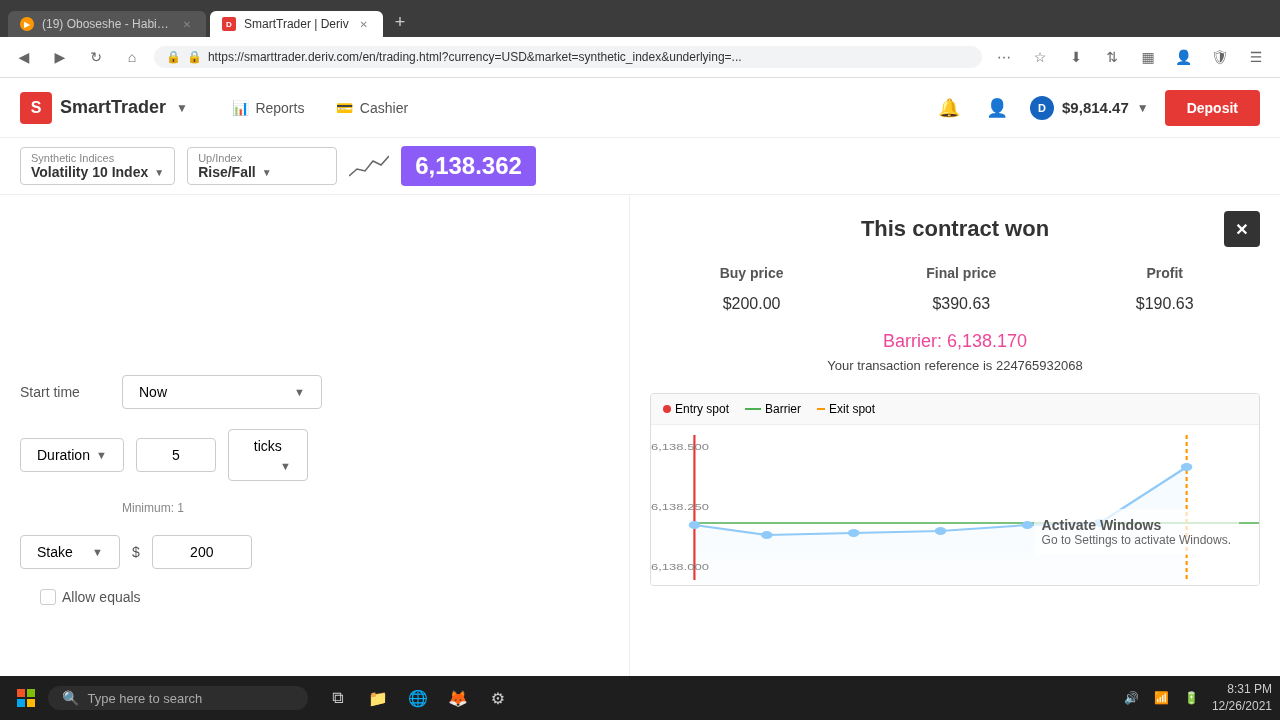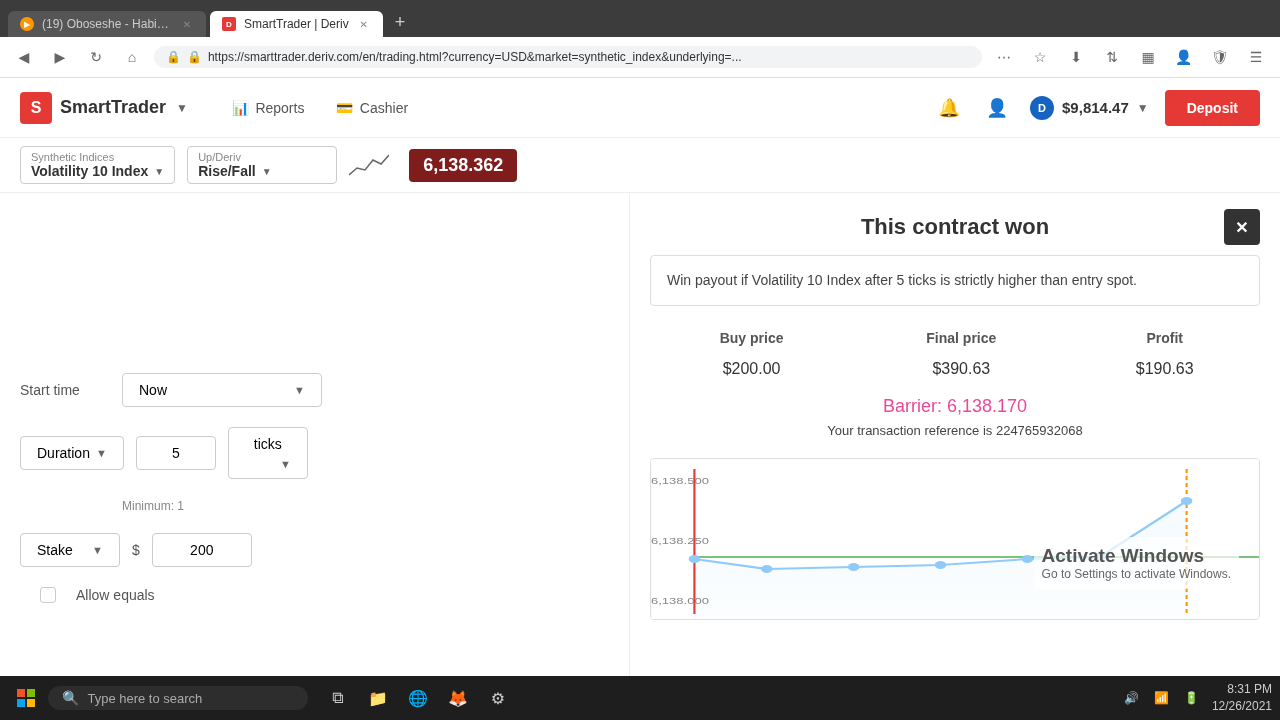--- a/index.html
+++ b/index.html
@@ -34,35 +34,35 @@
     .balance-chevron { color: #666; font-size: 12px; }
     .deposit-btn { background: #e53935; color: white; border: none; border-radius: 4px; padding: 10px 22px; font-size: 14px; font-weight: 600; cursor: pointer; }
     .notif-icon, .user-icon { width: 32px; height: 32px; display: flex; align-items: center; justify-content: center; color: #666; cursor: pointer; font-size: 18px; }
 
     
     .market-bar { background: #fff; display: flex; align-items: center; padding: 8px 20px; gap: 12px; border-bottom: 1px solid #eee; }
     .market-selector { display: flex; flex-direction: column; border: 1px solid #ccc; border-radius: 4px; padding: 4px 10px; cursor: pointer; min-width: 150px; background: #fff; }
     .market-selector-label { font-size: 11px; color: #888; }
     .market-selector-value { font-size: 14px; font-weight: 600; color: #333; display: flex; align-items: center; gap: 6px; }
     .market-selector-value .chevron { font-size: 10px; color: #666; }
-    .market-price-box { background: #7f1d1d; color: white; padding: 6px 14px; border-radius: 4px; font-size: 18px; font-weight: bold; margin-left: 8px; }
+    .market-price-box { background: #8b5cf6; color: white; padding: 6px 14px; border-radius: 4px; font-size: 24px; font-weight: bold; margin-left: 0; }
 
     
     .content-area { display: flex; height: calc(720px - 60px - 56px - 40px); position: relative; }
 
     
     .left-panel { width: 630px; background: #fff; padding: 20px; border-right: 1px solid #eee; }
     .form-row { display: flex; align-items: center; margin-bottom: 20px; gap: 12px; }
     .form-label { color: #555; font-size: 14px; min-width: 90px; }
     .form-select { border: 1px solid #ccc; border-radius: 4px; padding: 8px 16px; background: #fff; display: flex; align-items: center; gap: 6px; cursor: pointer; min-width: 120px; }
     .form-select .chevron { margin-left: auto; color: #666; font-size: 11px; }
     .form-input { border: 1px solid #ccc; border-radius: 4px; padding: 8px 12px; font-size: 14px; width: 80px; text-align: center; outline: none; }
     .form-hint { font-size: 12px; color: #888; margin-top: 4px; margin-left: 102px; }
     .dollar-sign { color: #555; font-size: 14px; }
-    .allow-equals { display: flex; align-items: center; gap: 20px; margin-left: 20px; margin-top: 14px; }
+    .allow-equals { display: flex; align-items: center; gap: 6px; margin-left: 20px; margin-top: 14px; }
     .checkbox { width: 16px; height: 16px; border: 1px solid #ccc; border-radius: 3px; cursor: pointer; }
     .allow-equals-label { color: #555; font-size: 14px; cursor: pointer; }
 
     
     .right-panel { flex: 1; position: relative; }
     .contract-won-overlay { position: absolute; top: 0; left: 0; right: 0; bottom: 0; background: rgba(255,255,255,0.97); display: flex; flex-direction: column; }
     .contract-won-header { display: flex; align-items: center; justify-content: space-between; padding: 16px 20px 10px; }
     .contract-won-title { font-size: 22px; font-weight: 600; color: #333; flex: 1; text-align: center; }
     .close-btn { width: 36px; height: 36px; background: #333; border-radius: 4px; display: flex; align-items: center; justify-content: center; color: white; cursor: pointer; font-size: 16px; font-weight: bold; }
     .contract-won-content { padding: 0 20px 10px; }
@@ -75,21 +75,21 @@
 
     
     .chart-container { margin: 0 20px; border: 1px solid #ddd; border-radius: 4px; overflow: hidden; background: #fff; }
     .chart-legend { display: flex; align-items: center; gap: 16px; padding: 8px 12px; background: #f9f9f9; border-bottom: 1px solid #eee; font-size: 12px; }
     .legend-item { display: flex; align-items: center; gap: 4px; }
     .chart-svg-area { position: relative; height: 160px; background: #fff; }
     svg.chart { width: 100%; height: 100%; }
 
     
     .activate-windows { position: absolute; bottom: 30px; right: 20px; background: rgba(255,255,255,0.7); padding: 8px; font-size: 12px; color: #666; }
-    .activate-windows .title { font-weight: 600; font-size: 19px; color: #555; }
+    .activate-windows .title { font-weight: 600; font-size: 14px; color: #555; }
 
     
     .taskbar { position: fixed; bottom: 0; left: 0; right: 0; height: 44px; background: #1e1e1e; display: flex; align-items: center; padding: 0 8px; gap: 4px; z-index: 100; }
     .taskbar-start { width: 36px; height: 36px; display: flex; align-items: center; justify-content: center; cursor: pointer; }
     .taskbar-search { display: flex; align-items: center; background: #2d2d2d; border-radius: 20px; padding: 4px 14px; gap: 8px; min-width: 260px; cursor: pointer; }
     .taskbar-search-icon { color: #aaa; font-size: 14px; }
     .taskbar-search-text { color: #aaa; font-size: 13px; }
     .taskbar-icons { display: flex; gap: 4px; margin-left: 8px; }
     .taskbar-icon { width: 36px; height: 36px; display: flex; align-items: center; justify-content: center; cursor: pointer; border-radius: 4px; }
     .taskbar-icon svg, .taskbar-icon span { color: #ccc; font-size: 16px; }
@@ -171,21 +171,21 @@
 
 <div class="market-bar">
   <div class="market-selector">
     <span class="market-selector-label">Synthetic Indices</span>
     <div class="market-selector-value">
       <span>Volatility 10 Index</span>
       <span class="chevron">▼</span>
     </div>
   </div>
   <div class="market-selector">
-    <span class="market-selector-label">Up/Deriv</span>
+    <span class="market-selector-label">Up/Index</span>
     <div class="market-selector-value">
       <span>Rise/Fall</span>
       <span class="chevron">▼</span>
     </div>
   </div>
 
   <div style="display:flex;align-items:center;gap:4px;">
     <svg width="40" height="30" viewBox="0 0 40 30">
       <polyline points="0,25 8,18 16,20 24,10 32,14 40,5" stroke="#666" stroke-width="1.5" fill="none"></polyline>
     </svg>
@@ -238,21 +238,20 @@
   <div class="right-panel">
     <div class="contract-won-overlay">
 
       <div class="contract-won-header">
         <div style="width:36px;"></div>
         <span class="contract-won-title">This contract won</span>
         <div class="close-btn">✕</div>
       </div>
 
       <div class="contract-won-content">
-        <div class="win-description">Win payout if Volatility 10 Index after 5 ticks is strictly higher than entry spot.</div>
 
         <table class="stats-table">
           <thead>
             <tr>
               <th>Buy price</th>
               <th>Final price</th>
               <th>Profit</th>
             </tr>
           </thead>
           <tbody>
@@ -262,20 +261,34 @@
               <td>$190.63</td>
             </tr>
           </tbody>
         </table>
 
         <p class="barrier-text">Barrier: 6,138.170</p>
         <p class="transaction-text">Your transaction reference is 224765932068</p>
       </div>
 
       <div class="chart-container">
+        <div class="chart-legend">
+          <div class="legend-item">
+            <div style="width:8px;height:8px;border-radius:50%;background:#e53935;"></div>
+            <span>Entry spot</span>
+          </div>
+          <div class="legend-item">
+            <div style="width:16px;height:2px;background:#4caf50;"></div>
+            <span>Barrier</span>
+          </div>
+          <div class="legend-item">
+            <div style="width:8px;height:2px;background:#ff9800;border-top:2px dashed #ff9800;"></div>
+            <span>Exit spot</span>
+          </div>
+        </div>
 
         <div class="chart-svg-area">
           <svg class="chart" viewBox="0 0 420 160" preserveAspectRatio="none">
 
             <defs>
               <linearGradient id="areaGrad" x1="0" y1="0" x2="0" y2="1">
                 <stop offset="0%" stop-color="#e3f2fd" stop-opacity="0.8"></stop>
                 <stop offset="100%" stop-color="#e3f2fd" stop-opacity="0.2"></stop>
               </linearGradient>
             </defs>

